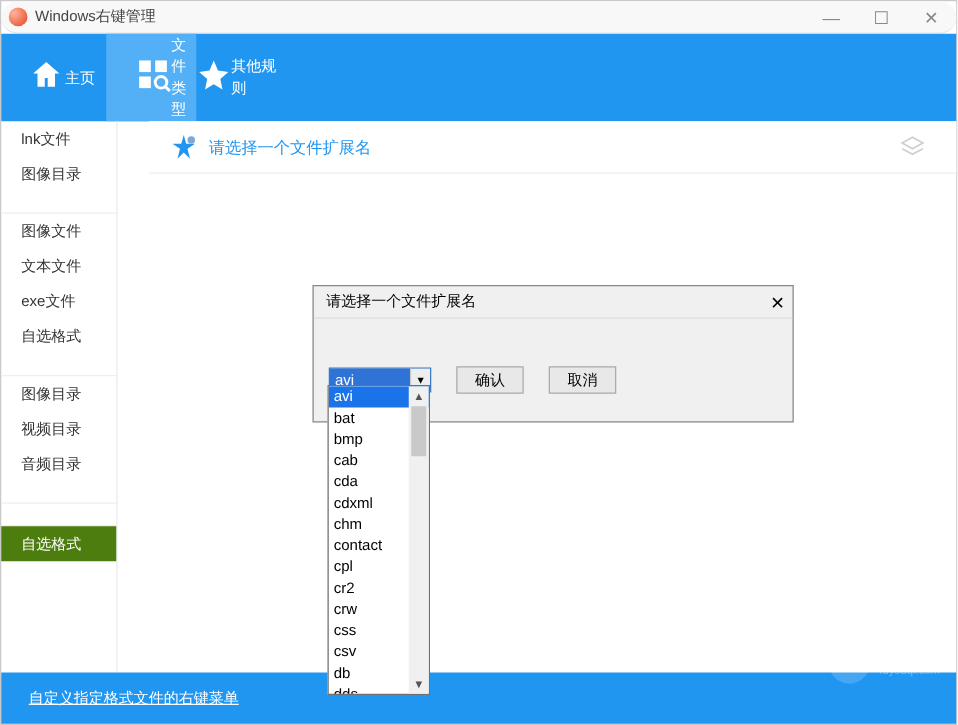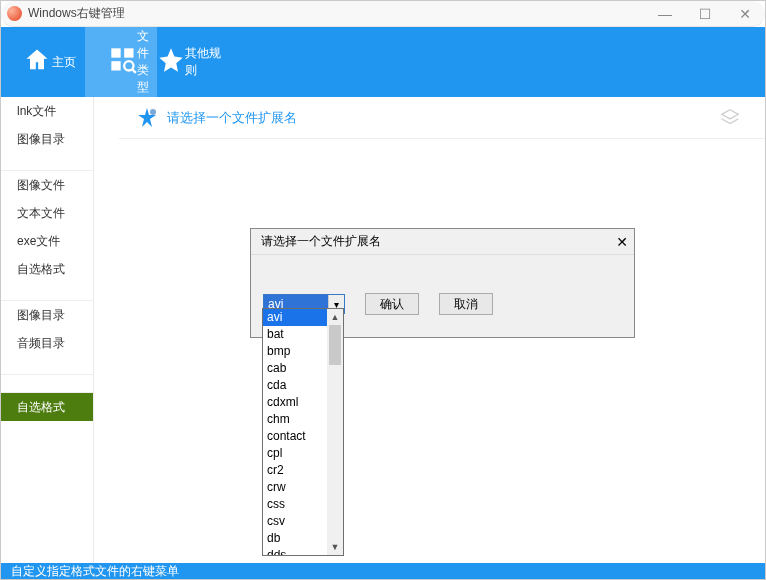--- a/index.html
+++ b/index.html
@@ -16,21 +16,21 @@
   .body { flex: 1; display: flex; min-height: 0; gap: 25px; }
   .sidebar { width: 93px; border-right: 1px solid #eaeaea; display: flex; flex-direction: column; font-size: 12px; }
   .sidebar .si { height: 28px; display: flex; align-items: center; padding-left: 16px; color: #333; }
   .sidebar .si.sel { background: #4d7c0f; color: #fff; }
   .sidebar .gap { height: 18px; border-bottom: 1px solid #eee; }
   .main { flex: 1; position: relative; }
   .hintbar { display: flex; align-items: center; height: 42px; padding-left: 16px; border-bottom: 1px solid #eee; background:#fff; }
   .hint-icon { width: 24px; height: 24px; margin-right: 8px; position: relative; }
   .hinttext { color: #2196f1; font-size: 13px; }
   .stack-icon { position: absolute; right: 24px; top: 10px; color: #cfcfcf; }
-  .statusbar { height: 16px; background: #2196f1; color: #fff; font-size: 12px; display: flex; align-items: center; padding-left: 10px; }
+  .statusbar { height: 41px; background: #2196f1; color: #fff; font-size: 12px; display: flex; align-items: center; padding-left: 22px; text-decoration: underline; }
   .dialog { position: absolute; left: 250px; top: 228px; width: 385px; height: 110px; background: #f0f0f0; border: 1px solid #888; }
   .dialog .dtitle { height: 26px; display: flex; align-items: center; padding-left: 10px; font-size: 12px; border-bottom: 1px solid #ddd; }
   .dialog .dtitle .spacer { flex: 1; }
   .dialog .close { width: 24px; text-align: center; font-size: 14px; }
   .dialog .dbody { padding: 38px 12px 0 12px; display: flex; align-items: center; gap: 20px; }
   .combo { width: 82px; height: 20px; border: 1px solid #3a79c8; display: flex; align-items: center; position: relative; }
   .combo .cval { flex: 1; background: #2f73d7; color: #fff; font-size: 12px; padding-left: 4px; height: 18px; line-height: 18px; }
   .combo .cbtn { width: 16px; height: 18px; background: #eee; display: flex; align-items: center; justify-content: center; border-left: 1px solid #ccc; font-size: 10px; }
   .dbtn { height: 22px; padding: 0 14px; font-size: 12px; background: #e8e8e8; border: 1px solid #aaa; }
   .dropdown { position: absolute; left: 262px; top: 308px; width: 82px; height: 248px; background: #fff; border: 1px solid #707070; overflow: hidden; font-size: 12px; }
@@ -105,20 +105,23 @@
           <span>exe文件</span>
         </div>
       <div class="si">
           <span>自选格式</span>
         </div>
       <div class="gap"></div>
       <div class="si">
           <span>图像目录</span>
         </div>
       <div class="si">
+          <span>视频目录</span>
+        </div>
+      <div class="si">
           <span>音频目录</span>
         </div>
       <div class="gap"></div>
       <div class="gap"></div>
       <div class="si sel">
           <span>自选格式</span>
         </div>
     </div>
 
     <div class="main">

